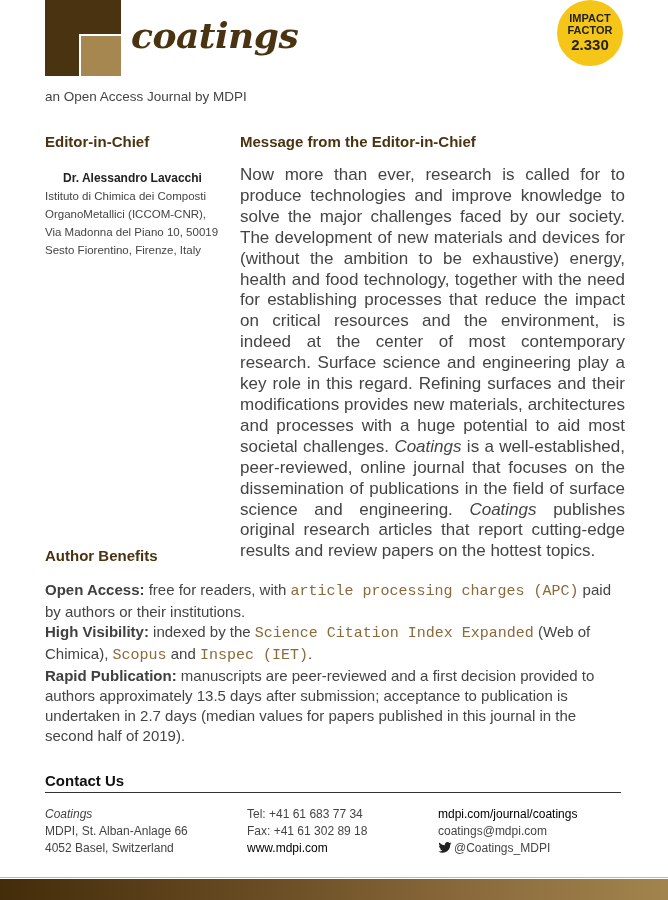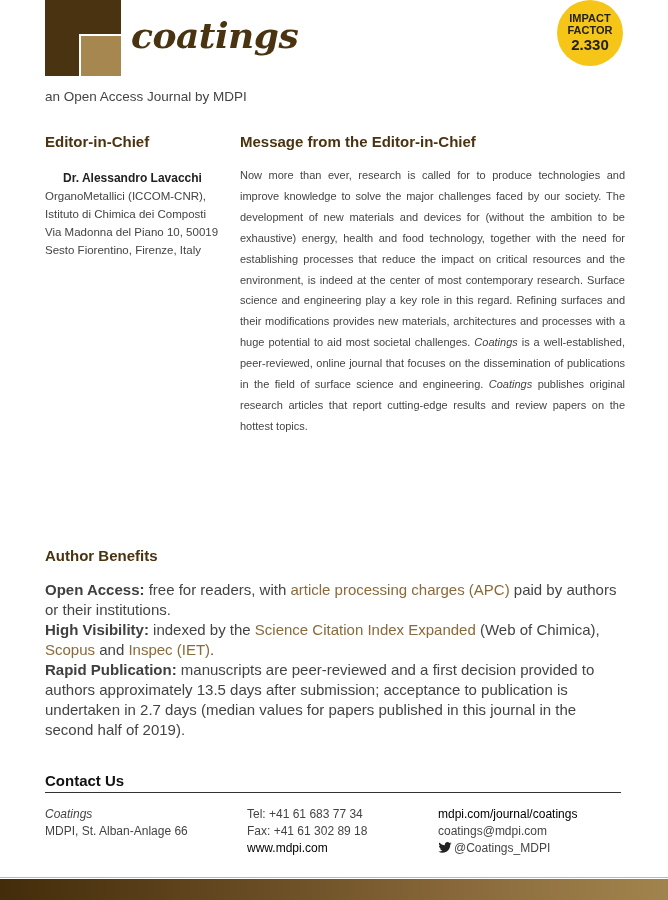--- a/index.html
+++ b/index.html
@@ -18,28 +18,28 @@
     .impact .val { font-size: 15px; margin-top: 1px; }
 
     
     .h-section { font-family: "Liberation Sans", sans-serif; font-weight: bold; color: #4a3310; font-size: 15px; }
     #eic-heading { position: absolute; left: 45px; top: 133px; }
     .eic-block { position: absolute; left: 45px; top: 169px; width: 190px; font-family: "Liberation Sans", sans-serif; font-size: 11.5px; line-height: 18px; color: #444; }
     .eic-name { font-weight: bold; color: #222; font-size: 12px; margin-left: 18px; }
 
     
     #msg-heading { position: absolute; left: 240px; top: 133px; }
-    .message { position: absolute; left: 240px; top: 165px; width: 385px; font-family: "Liberation Sans", sans-serif; font-size: 11px; line-height: 20.9px; color: #444; text-align: justify; }
+    .message { position: absolute; left: 240px; top: 165px; width: 385px; font-family: "Liberation Sans", sans-serif; font-size: 17px; line-height: 20.9px; color: #444; text-align: justify; }
     .message i { font-style: italic; }
 
     
     #benefits-heading { position: absolute; left: 45px; top: 547px; }
     .benefits { position: absolute; left: 45px; top: 580px; width: 580px; font-family: "Liberation Sans", sans-serif; font-size: 15px; line-height: 20px; color: #444; }
     .benefits b { color: #404040; margin-top: 48px; }
-    .benefits .lnk { color: #8a6a3a; }
+    .benefits .lnk { color: #8a6a3a; font-family: Liberation Mono, monospace; }
 
     
     #contact-heading { position: absolute; left: 45px; top: 772px; color: #111; }
     .contact-rule { position: absolute; left: 45px; top: 792px; width: 576px; height: 1px; background: #333; }
     .contact-col { position: absolute; top: 806px; font-family: "Liberation Sans", sans-serif; font-size: 12px; line-height: 17px; color: #444; }
     .contact-col.c1 { left: 45px; }
     .contact-col.c2 { left: 247px; }
     .contact-col.c3 { left: 438px; }
     .contact-col i { font-style: italic; }
     .contact-col .lnk { color: #000000; }
@@ -61,42 +61,43 @@
 
 <div class="impact">
   <span class="l1">IMPACT</span>
   <span class="l2">FACTOR</span>
   <span class="val">2.330</span>
 </div>
 
 <div id="eic-heading" class="h-section">Editor-in-Chief</div>
 <div class="eic-block">
   <div class="eic-name">Dr. Alessandro Lavacchi</div>
+  <div>Istituto di Chimica dei Composti</div>
   <div>OrganoMetallici (ICCOM-CNR),</div>
-  <div>Istituto di Chimica dei Composti</div>
   <div>Via Madonna del Piano 10, 50019</div>
   <div>Sesto Fiorentino, Firenze, Italy</div>
 </div>
 
 <div id="msg-heading" class="h-section">Message from the Editor-in-Chief</div>
 <div class="message"><span>Now more than ever, research is called for to produce technologies and improve knowledge to solve the major challenges faced by our society. The development of new materials and devices for (without the ambition to be exhaustive) energy, health and food technology, together with the need for establishing processes that reduce the impact on critical resources and the environment, is indeed at the center of most contemporary research. Surface science and engineering play a key role in this regard. Refining surfaces and their modifications provides new materials, architectures and processes with a huge potential to aid most societal challenges. </span><i>Coatings</i><span> is a well-established, peer-reviewed, online journal that focuses on the dissemination of publications in the field of surface science and engineering. </span><i>Coatings</i><span> publishes original research articles that report cutting-edge results and review papers on the hottest topics.</span></div>
 
 <div id="benefits-heading" class="h-section">Author Benefits</div>
 <div class="benefits">
   <div><b>Open Access:</b><span> free for readers, with </span><span class="lnk">article processing charges (APC)</span><span> paid by authors or their institutions.</span></div>
   <div><b>High Visibility:</b><span> indexed by the </span><span class="lnk">Science Citation Index Expanded</span><span> (Web of Chimica), </span><span class="lnk">Scopus</span><span> and </span><span class="lnk">Inspec (IET)</span><span>.</span></div>
   <div><b>Rapid Publication:</b><span> manuscripts are peer-reviewed and a first decision provided to authors approximately 13.5 days after submission; acceptance to publication is undertaken in 2.7 days (median values for papers published in this journal in the second half of 2019).</span></div>
 </div>
 
 <div id="contact-heading" class="h-section">Contact Us</div>
 <div class="contact-rule"></div>
 
 <div class="contact-col c1">
   <div><i>Coatings</i></div>
   <div>MDPI, St. Alban-Anlage 66</div>
+  <div>4052 Basel, Switzerland</div>
 </div>
 <div class="contact-col c2">
   <div>Tel: +41 61 683 77 34</div>
   <div>Fax: +41 61 302 89 18</div>
   <div class="lnk">www.mdpi.com</div>
 </div>
 <div class="contact-col c3">
   <div class="lnk">mdpi.com/journal/coatings</div>
   <div>coatings@mdpi.com</div>
   <div><svg class="twitter" viewBox="0 0 24 20">

